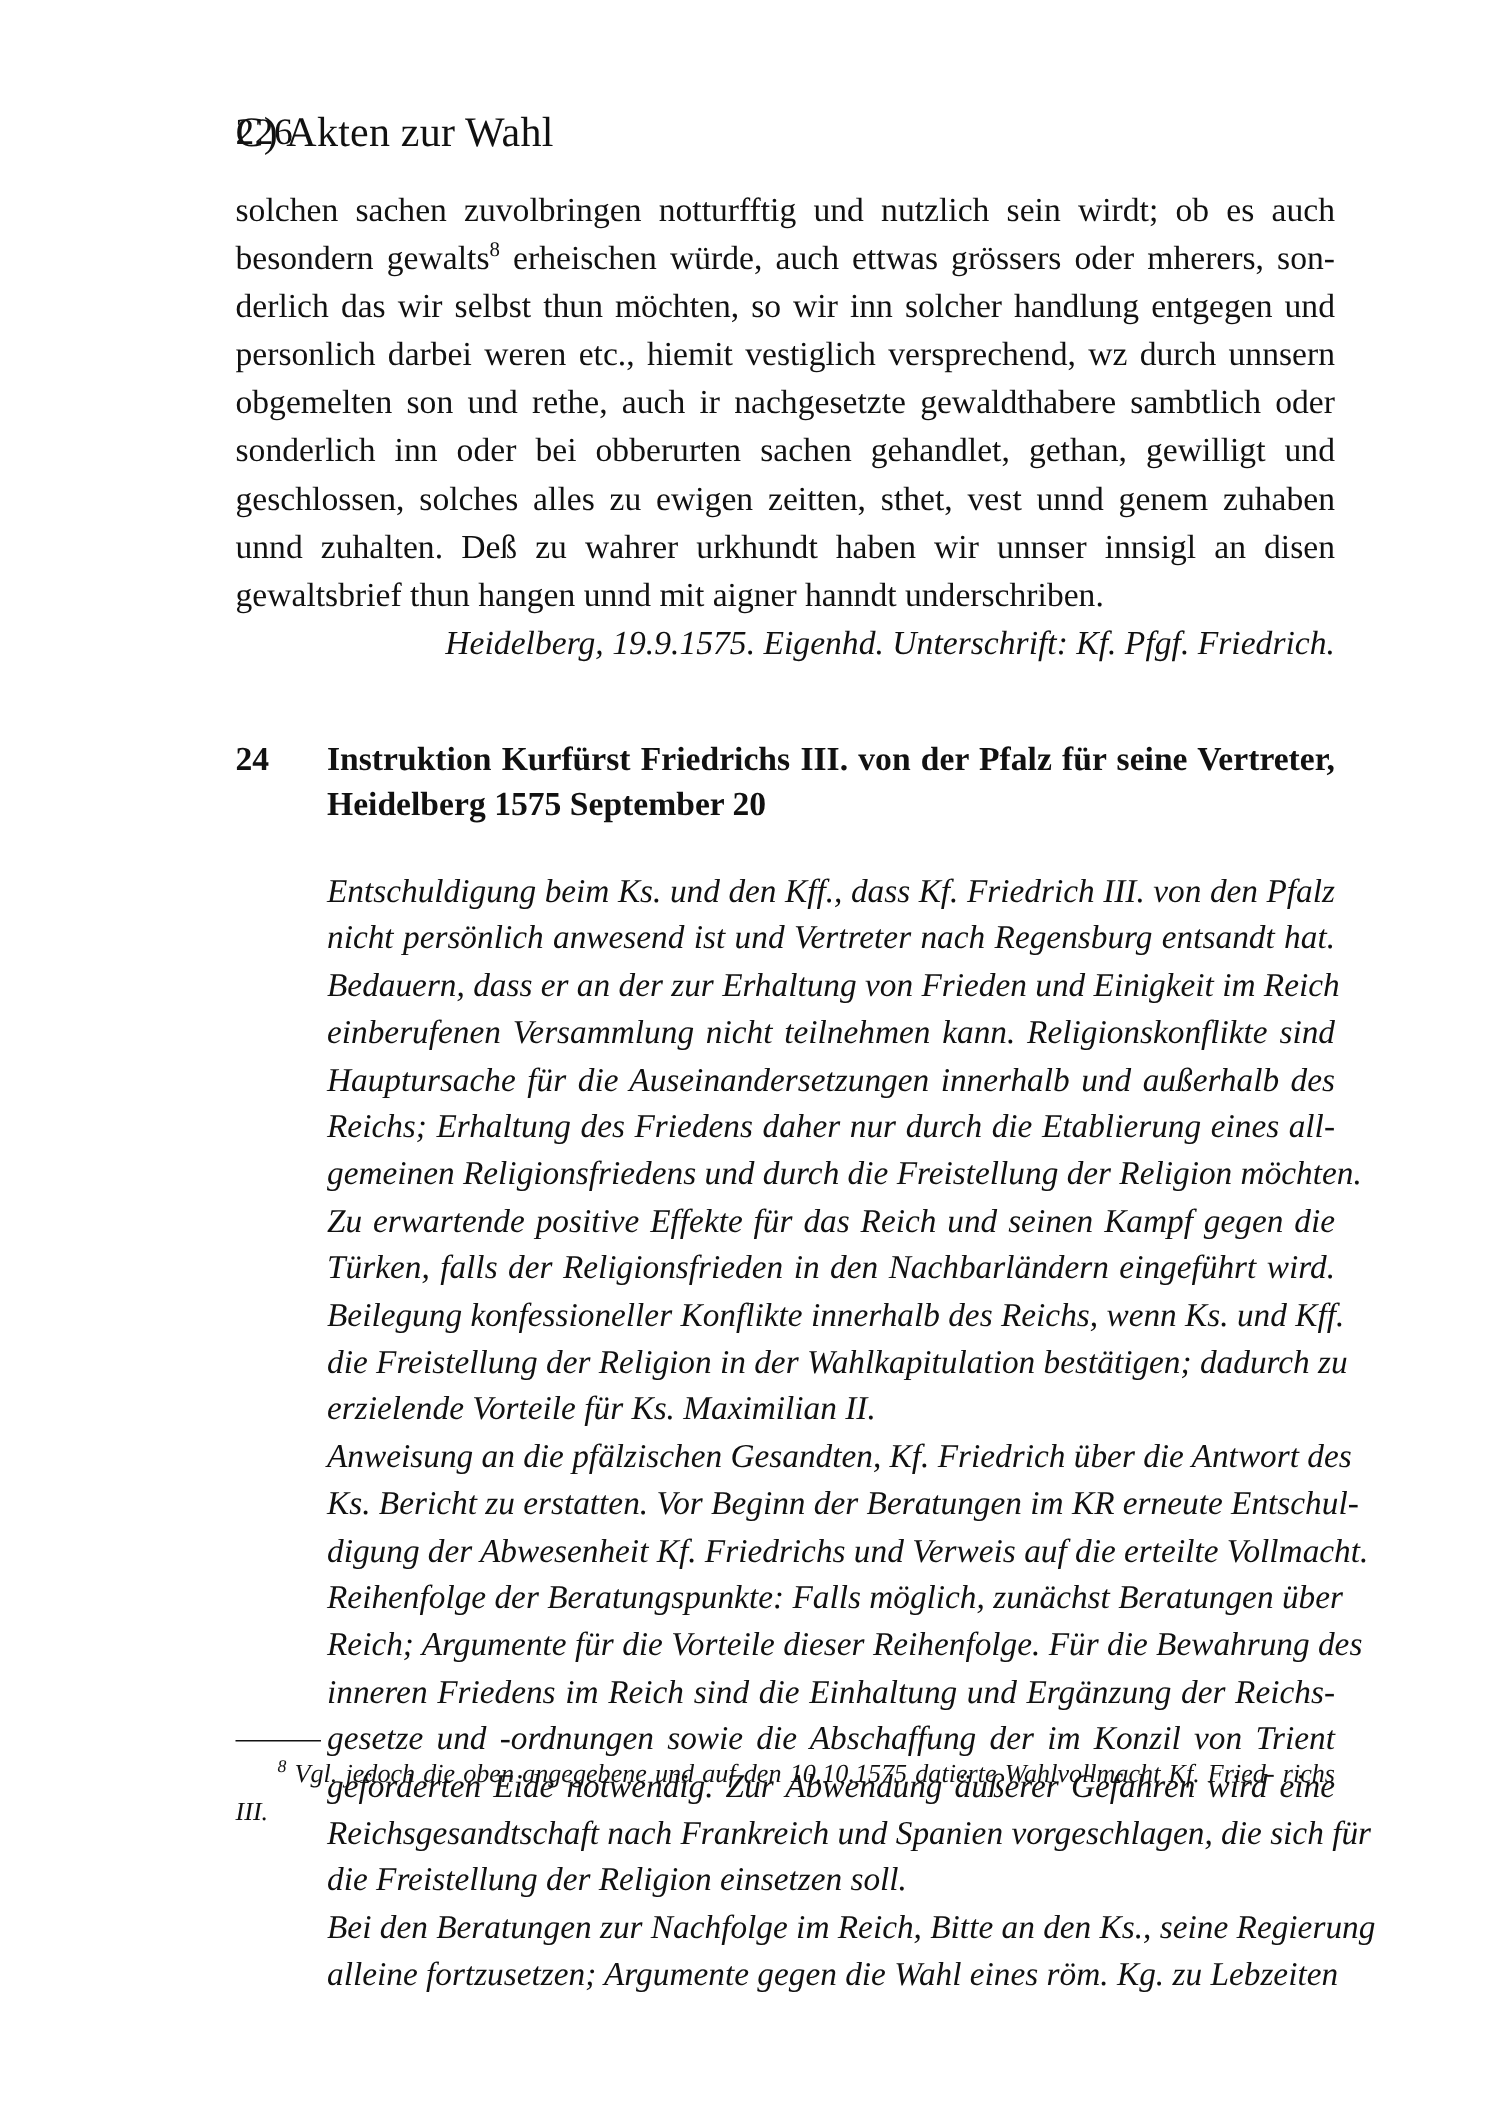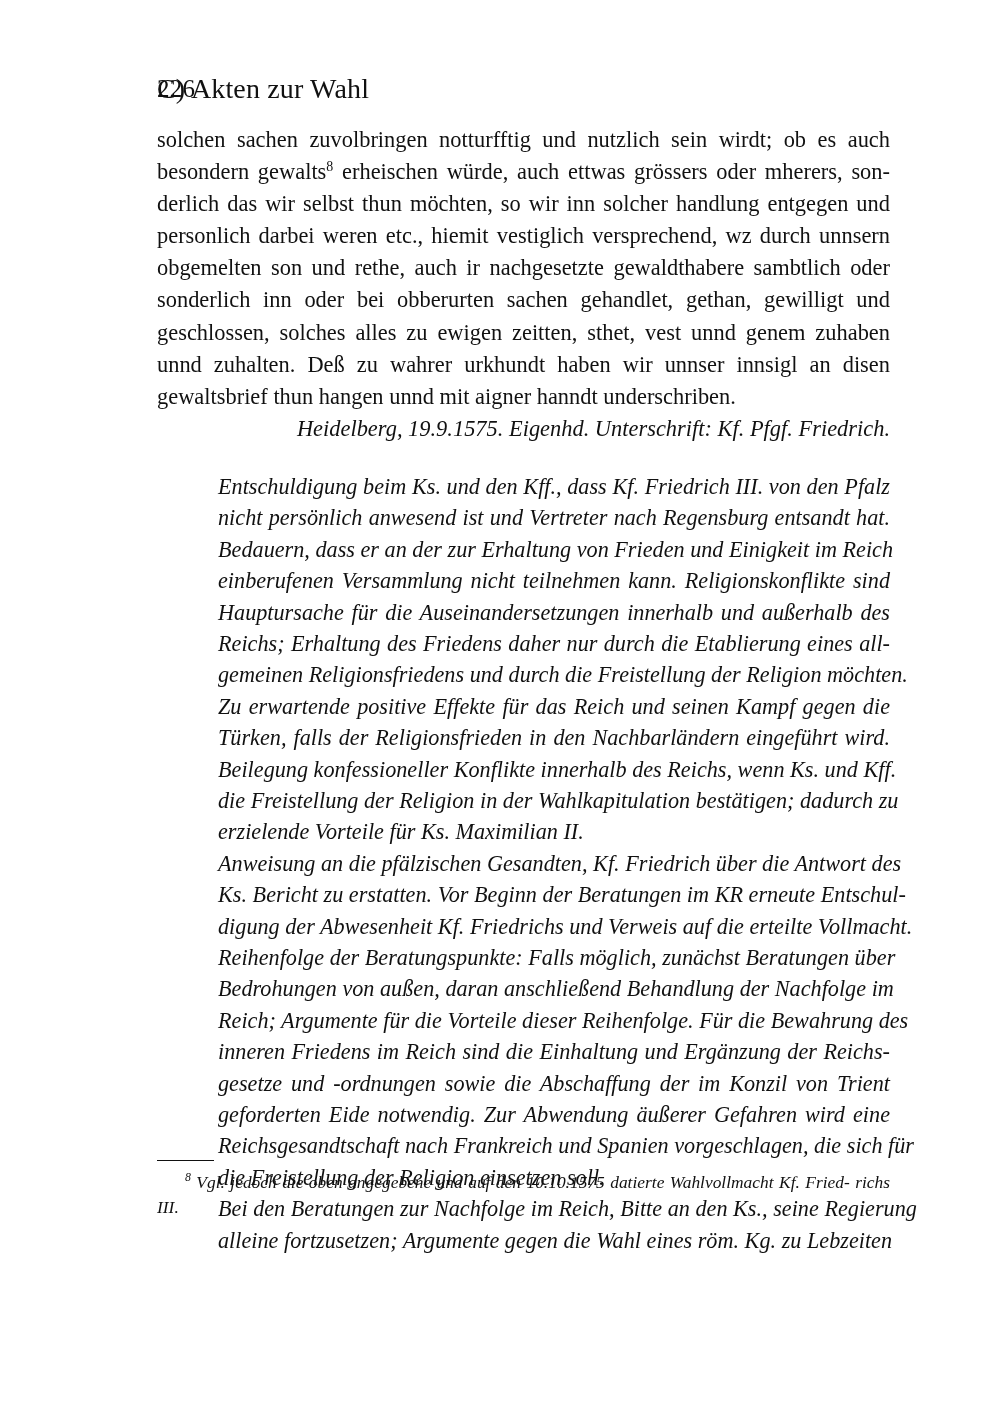--- a/index.html
+++ b/index.html
@@ -174,20 +174,25 @@
       <span class="vline">personlich darbei weren etc., hiemit vestiglich versprechend, wz durch unnsern</span>
       <span class="vline">obgemelten son und rethe, auch ir nachgesetzte gewaldthabere sambtlich oder</span>
       <span class="vline">sonderlich inn oder bei obberurten sachen gehandlet, gethan, gewilligt und</span>
       <span class="vline">geschlossen, solches alles zu ewigen zeitten, sthet, vest unnd genem zuhaben</span>
       <span class="vline">unnd zuhalten. Deß zu wahrer urkhundt haben wir unnser innsigl an disen</span>
       <span class="vline last">gewaltsbrief thun hangen unnd mit aigner hanndt underschriben.</span>
     </div>
 
     <div class="edition-sig">Heidelberg, 19.9.1575. Eigenhd. Unterschrift: Kf. Pfgf. Friedrich.</div>
 
+    <div class="sec-head">
+      <span class="sec-num">24</span>
+      <span class="sec-line1">Instruktion Kurfürst Friedrichs III. von der Pfalz für seine Vertreter,</span>
+      <span class="sec-line2">Heidelberg 1575 September 20</span>
+    </div>
 
     <div class="regest">
 
       <p>
         <span class="vline">Entschuldigung beim Ks. und den Kff., dass Kf. Friedrich III. von den Pfalz</span>
         <span class="vline">nicht persönlich anwesend ist und Vertreter nach Regensburg entsandt hat.</span>
         <span class="vline">Bedauern, dass er an der zur Erhaltung von Frieden und Einigkeit im Reich</span>
         <span class="vline">einberufenen Versammlung nicht teilnehmen kann. Religionskonflikte sind</span>
         <span class="vline">Hauptursache für die Auseinandersetzungen innerhalb und außerhalb des</span>
         <span class="vline">Reichs; Erhaltung des Friedens daher nur durch die Etablierung eines all-</span>
@@ -197,21 +202,20 @@
         <span class="vline">Beilegung konfessioneller Konflikte innerhalb des Reichs, wenn Ks. und Kff.</span>
         <span class="vline">die Freistellung der Religion in der Wahlkapitulation bestätigen; dadurch zu</span>
         <span class="vline last">erzielende Vorteile für Ks. Maximilian II.</span>
       </p>
 
       <p>
         <span class="vline">Anweisung an die pfälzischen Gesandten, Kf. Friedrich über die Antwort des</span>
         <span class="vline">Ks. Bericht zu erstatten. Vor Beginn der Beratungen im KR erneute Entschul-</span>
         <span class="vline">digung der Abwesenheit Kf. Friedrichs und Verweis auf die erteilte Vollmacht.</span>
         <span class="vline">Reihenfolge der Beratungspunkte: Falls möglich, zunächst Beratungen über</span>
-        <span class="vline">Bedrohungen von außen, daran anschließend Behandlung der Nachfolge im</span>
         <span class="vline">Reich; Argumente für die Vorteile dieser Reihenfolge. Für die Bewahrung des</span>
         <span class="vline">inneren Friedens im Reich sind die Einhaltung und Ergänzung der Reichs-</span>
         <span class="vline">gesetze und -ordnungen sowie die Abschaffung der im Konzil von Trient</span>
         <span class="vline">geforderten Eide notwendig. Zur Abwendung äußerer Gefahren wird eine</span>
         <span class="vline">Reichsgesandtschaft nach Frankreich und Spanien vorgeschlagen, die sich für</span>
         <span class="vline last">die Freistellung der Religion einsetzen soll.</span>
       </p>
 
       <p>
         <span class="vline">Bei den Beratungen zur Nachfolge im Reich, Bitte an den Ks., seine Regierung</span>

